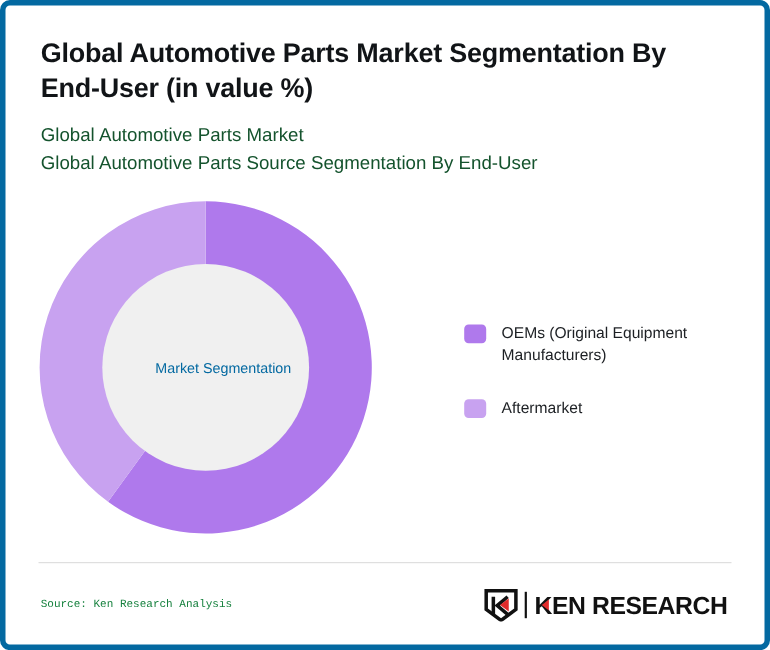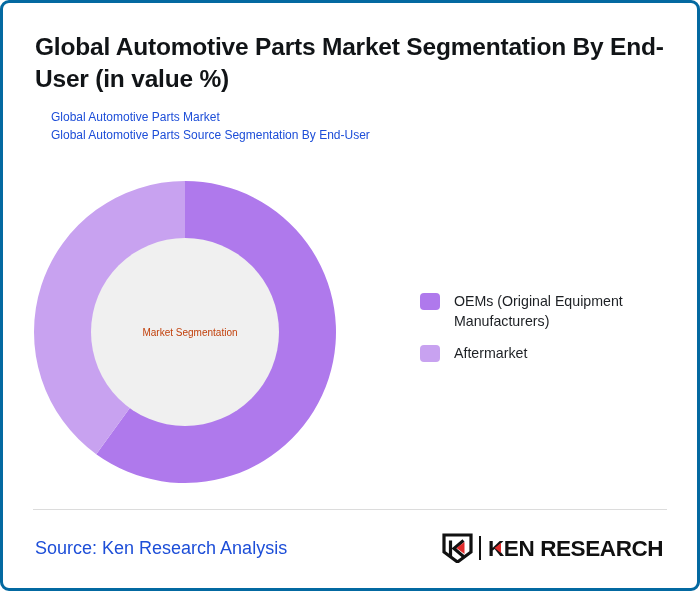--- a/index.html
+++ b/index.html
@@ -12,21 +12,21 @@
     height: 591px;
     font-family: "Liberation Sans", sans-serif;
     -webkit-font-smoothing: antialiased;
   }
   .card {
     position: relative;
     box-sizing: border-box;
     width: 700px;
     height: 591px;
     background: #ffffff;
-    border: 3px solid #0369a1;
+    border: 5px solid #0369a1;
     border-radius: 9px;
     overflow: hidden;
   }
 
   
   .header {
     position: absolute;
     left: 32px;
     top: 28px;
     right: 32px;
@@ -36,24 +36,23 @@
     font-size: 24.5px;
     line-height: 1.31;
     font-weight: bold;
     color: #111417;
     letter-spacing: -0.2px;
   }
   .subtitle-group {
     margin-top: 13px;
   }
   .subtitle {
-    font-size: 12px;
+    font-size: 17px;
     line-height: 1.52;
-    color: #1d4ed8;
-    margin-left: 16px;
+    color: #14532d;
   }
 
   
   .plot-area {
     position: absolute;
     left: 0;
     top: 168px;
     width: 700px;
     height: 330px;
   }
@@ -65,43 +64,43 @@
     height: 302px;
   }
   .donut-svg {
     display: block;
     width: 302px;
     height: 302px;
     overflow: visible;
   }
   .center-label {
     position: absolute;
-    left: 5px;
+    left: 16px;
     top: 0;
     width: 302px;
     height: 302px;
     display: flex;
     align-items: center;
     justify-content: center;
-    font-size: 10px;
-    color: #c2410c;
+    font-size: 13px;
+    color: #0369a1;
     pointer-events: none;
   }
 
   
   .legend {
     position: absolute;
     left: 417px;
     top: 120px;
     width: 255px;
   }
   .legend-item {
     display: flex;
     align-items: flex-start;
-    margin-bottom: 12px;
+    margin-bottom: 28px;
   }
   .legend-item:last-child { margin-bottom: 12px; }
   .legend-swatch {
     flex: 0 0 auto;
     width: 20px;
     height: 17px;
     border-radius: 4px;
     margin-top: 2px;
   }
   .legend-label {
@@ -124,22 +123,23 @@
     position: absolute;
     left: 32px;
     right: 30px;
     top: 528px;
     height: 34px;
     display: flex;
     align-items: center;
     justify-content: space-between;
   }
   .source-text {
-    font-size: 18px;
-    color: #1d4ed8;
+    font-size: 10px;
+    color: #15803d;
+    font-family: Liberation Mono, monospace;
   }
   .logo {
     display: flex;
     align-items: center;
   }
   .logo svg { display: block; }
 </style>
 </head>
 <body>
 

